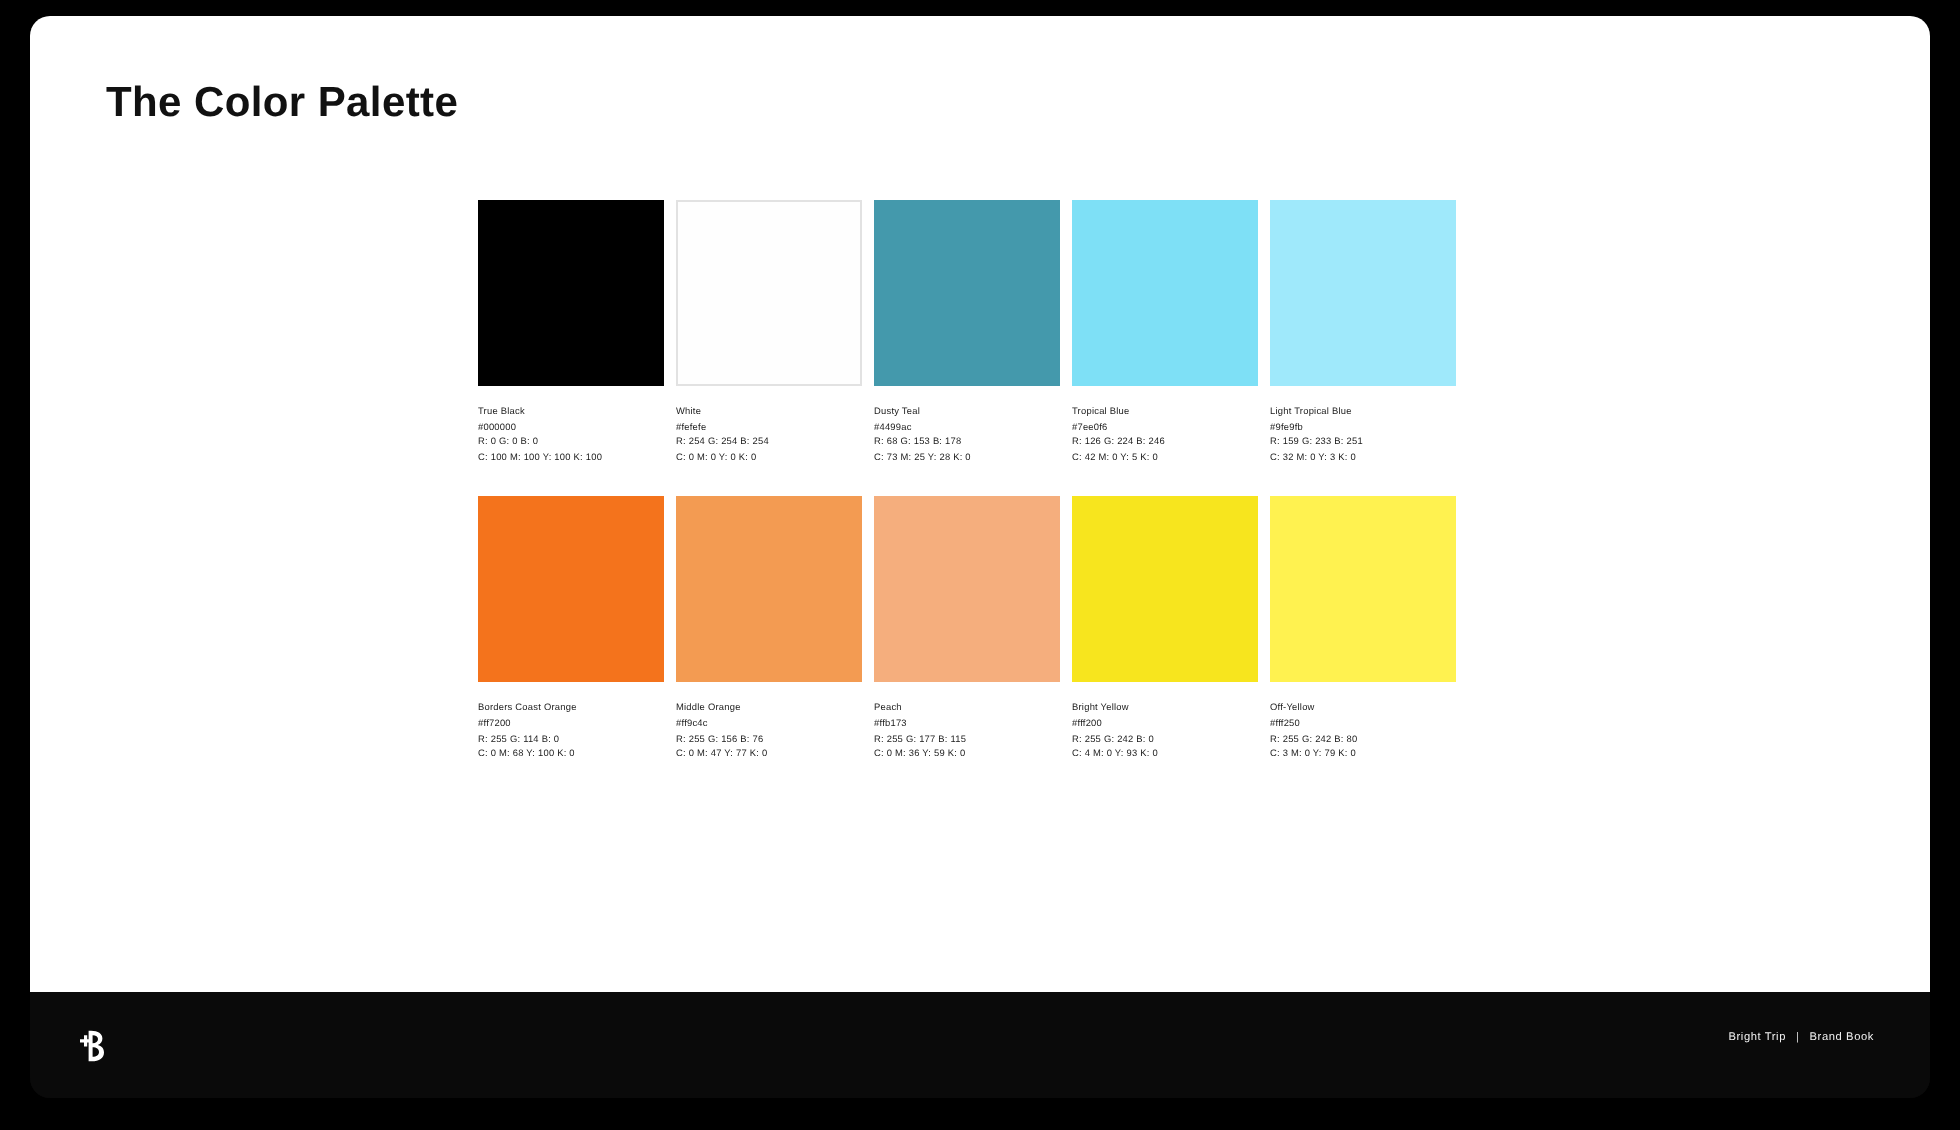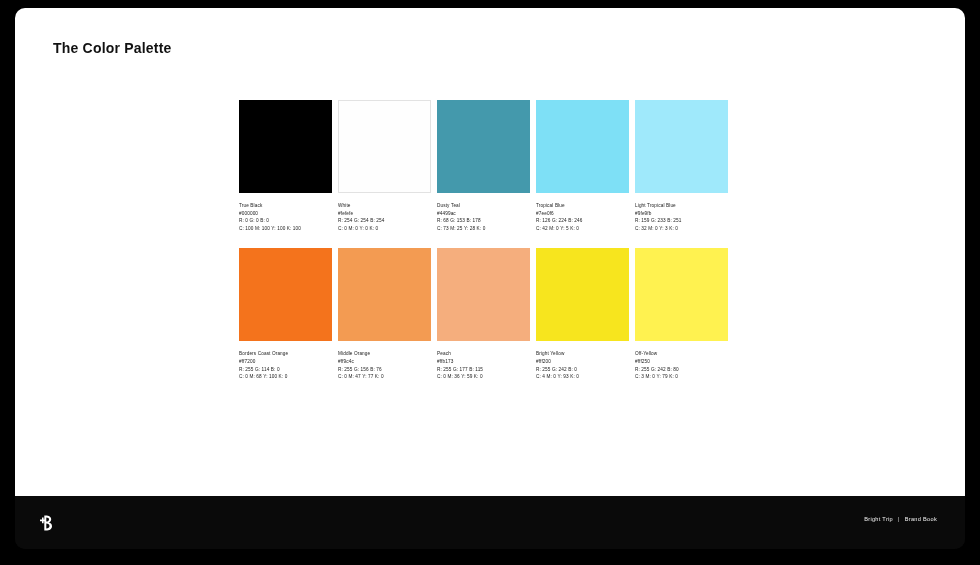--- a/index.html
+++ b/index.html
@@ -38,21 +38,21 @@
     top: 0px;
     width: 950px;
     height: 488px;
     background: #ffffff;
   }
 
   .slide-title {
     position: absolute;
     left: 38px;
     top: 32px;
-    font-size: 14px;
+    font-size: 21px;
     font-weight: bold;
     color: #111111;
     letter-spacing: 0.2px;
     white-space: nowrap;
   }
 
   
   .palette {
     position: absolute;
     left: 224px;

